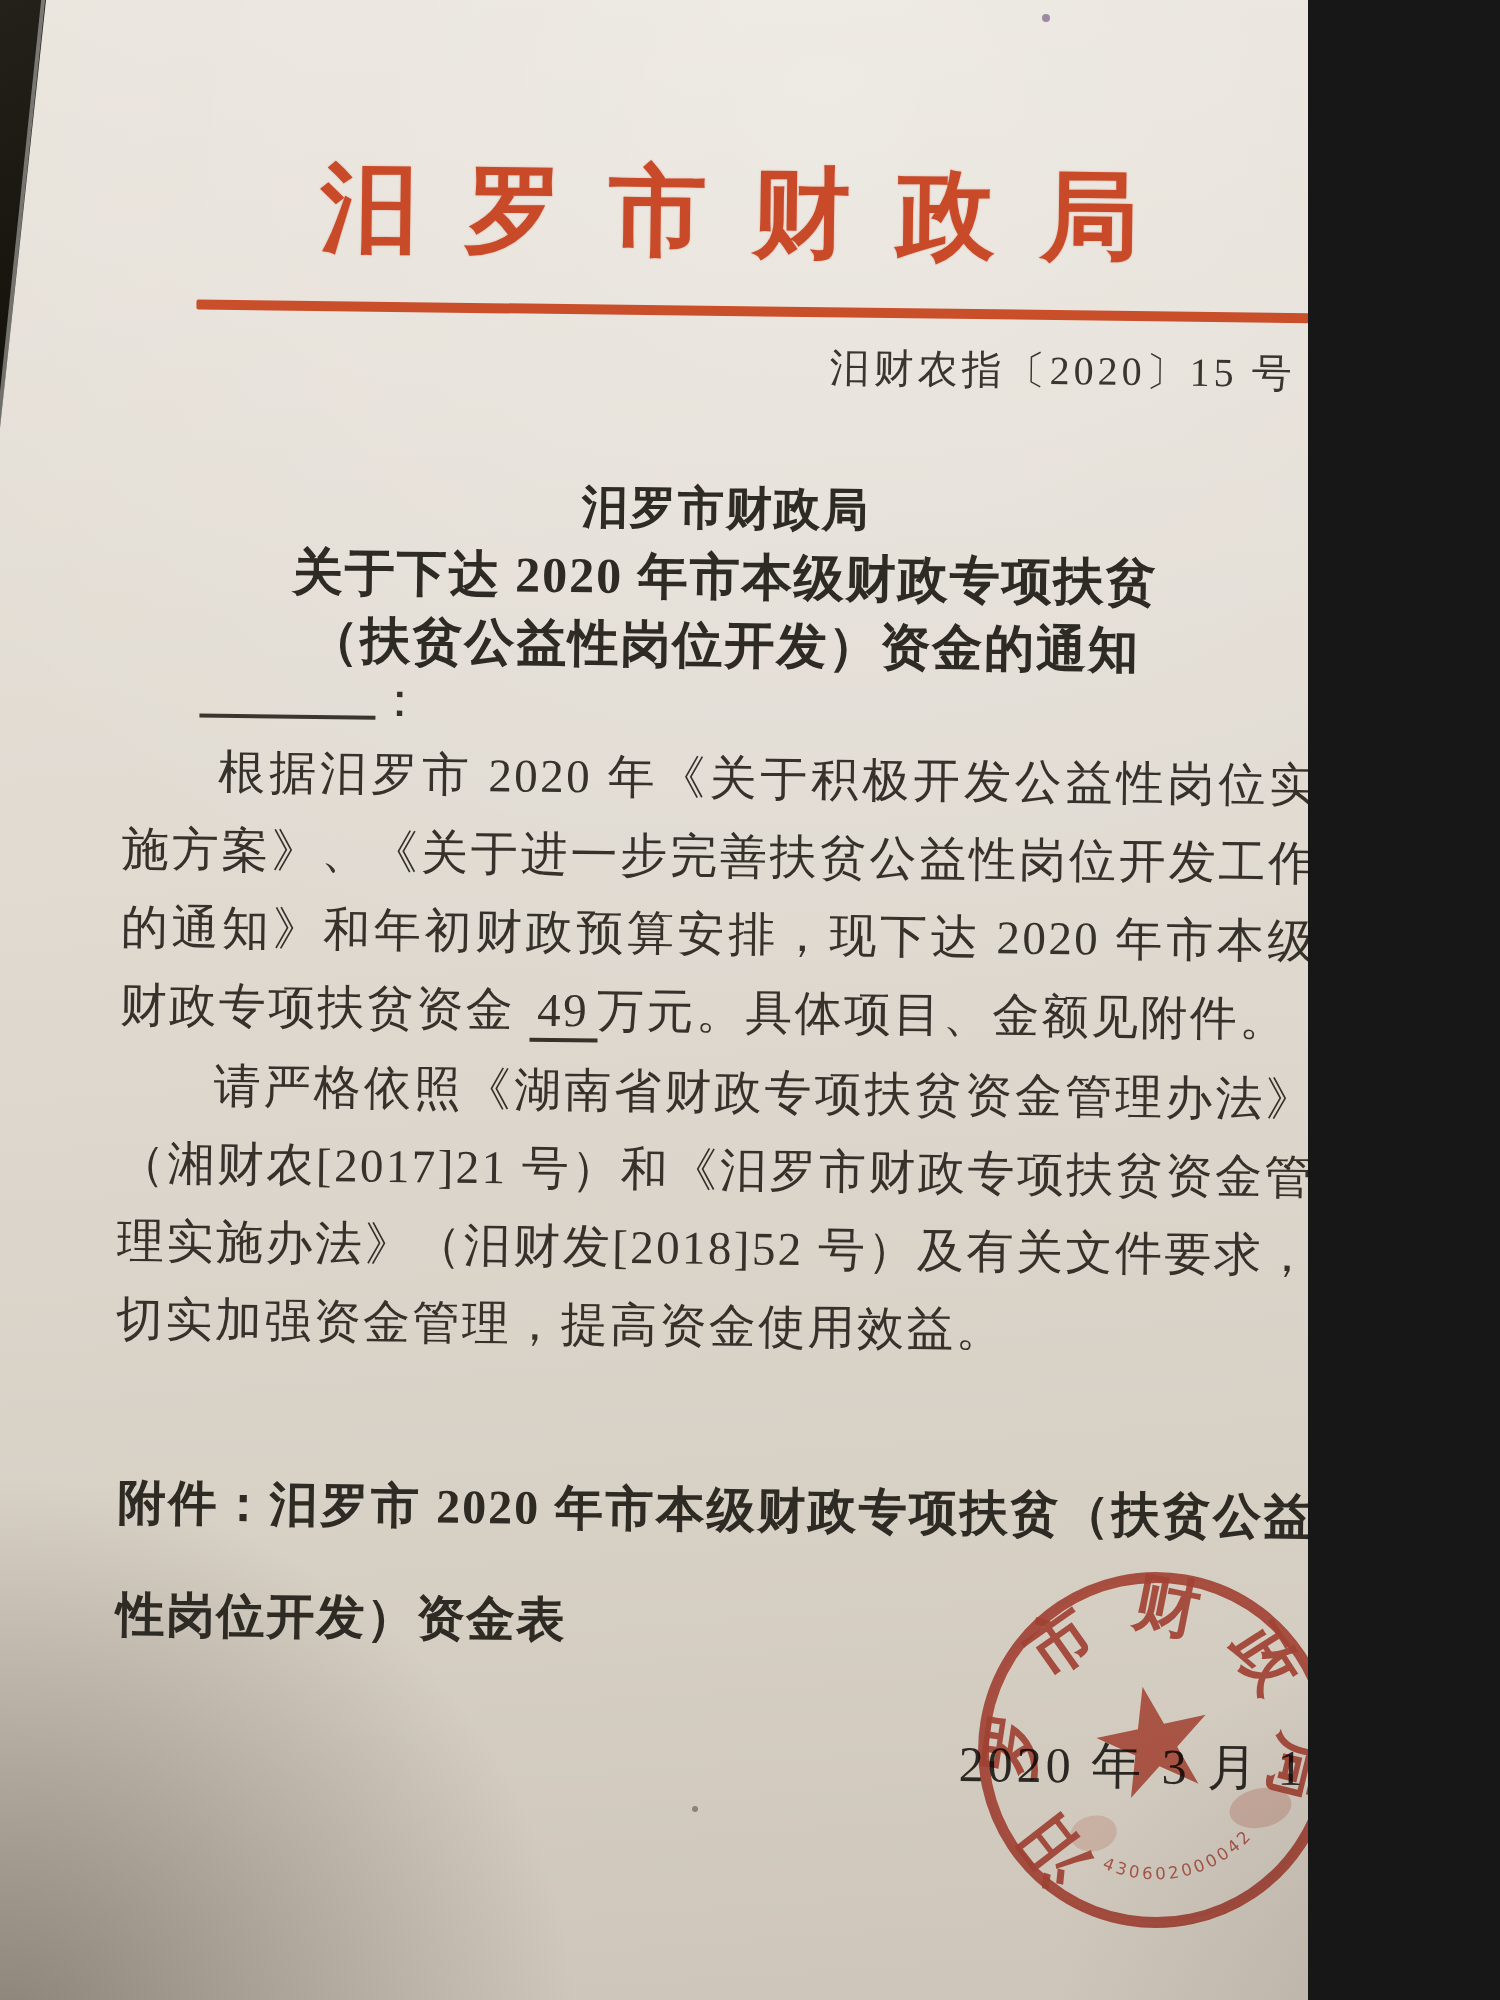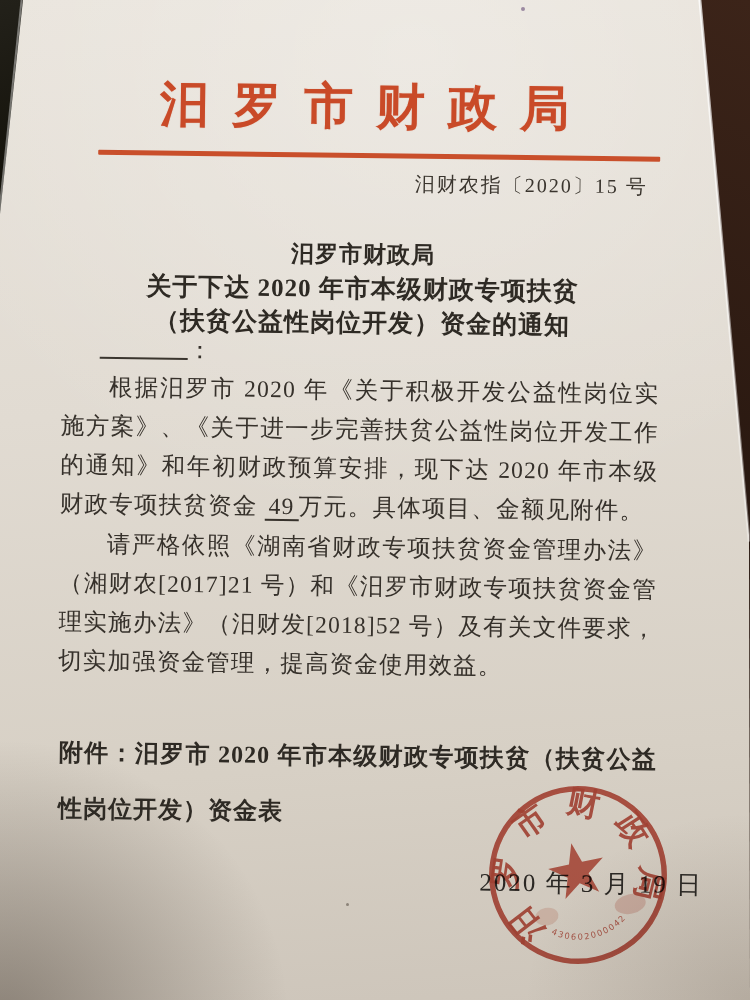--- a/index.html
+++ b/index.html
@@ -4,21 +4,21 @@
 <style>
   html, body { margin: 0; padding: 0; }
   body {
     width: 750px; height: 1000px;
     background: #171717;
     font-family: "Liberation Serif", "DejaVu Serif", serif;
     overflow: hidden;
   }
   .photo {
     position: relative;
-    width: 750px; height: 1000px;
+    width: 654px; height: 1000px;
     overflow: hidden;
     background: linear-gradient(205deg, #3c2419 0%, #2a1911 35%, #170e09 100%);
   }
   
   .table-topleft {
     position: absolute; left: 0; top: 0; width: 60px; height: 240px;
     background: linear-gradient(160deg, #23211a 0%, #121008 80%);
   }
   
   .paper {

